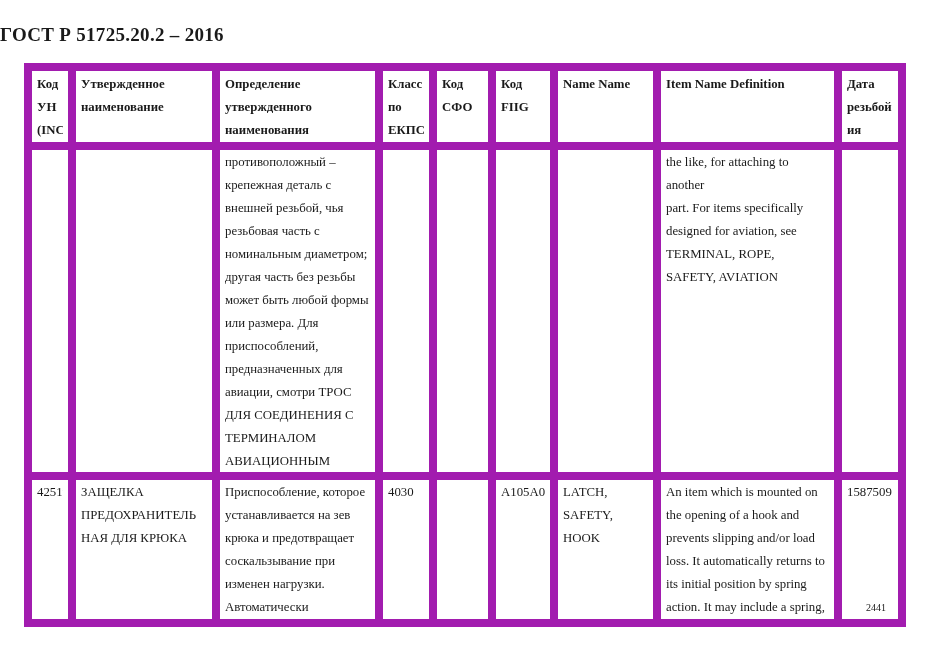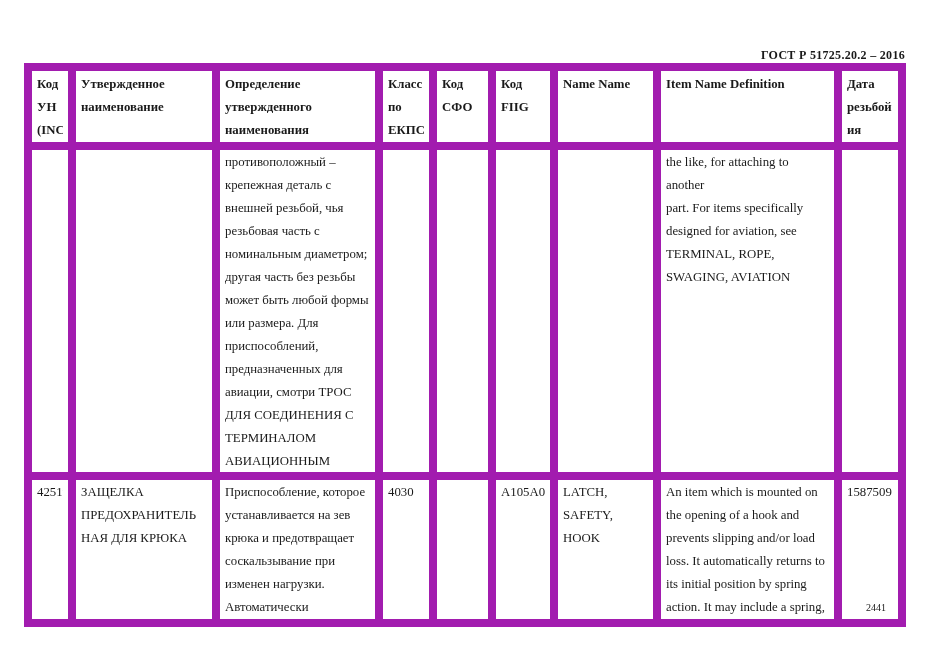--- a/index.html
+++ b/index.html
@@ -10,26 +10,26 @@
     width: 935px;
     height: 661px;
     position: relative;
     background: #ffffff;
     color: #1a1a1a;
     font-family: "Liberation Serif", serif;
     overflow: hidden;
   }
   .doc-title {
     position: absolute;
-    top: 48px;
+    top: 24px;
     left: 0;
     width: 905px;
-    text-align: right;
+    text-align: left;
     font-weight: bold;
-    font-size: 12px;
+    font-size: 19px;
     letter-spacing: 0.3px;
     white-space: pre;
   }
   table.gost-table {
     position: absolute;
     left: 24px;
     top: 63px;
     width: 874px;
     border-collapse: collapse;
     table-layout: fixed;
@@ -161,21 +161,21 @@
             <div class="cell"></div>
           </td>
         <td>
             <div class="cell"></div>
           </td>
         <td>
             <div class="cell">the like, for attaching to another
 part. For items specifically
 designed for aviation, see
 TERMINAL, ROPE,
-SWAGING, AVIATION</div>
+SAFETY, AVIATION</div>
           </td>
         <td>
             <div class="cell"></div>
           </td>
       </tr>
       <tr class="body-row-2">
         <td>
             <div class="cell">42519</div>
           </td>
         <td>

